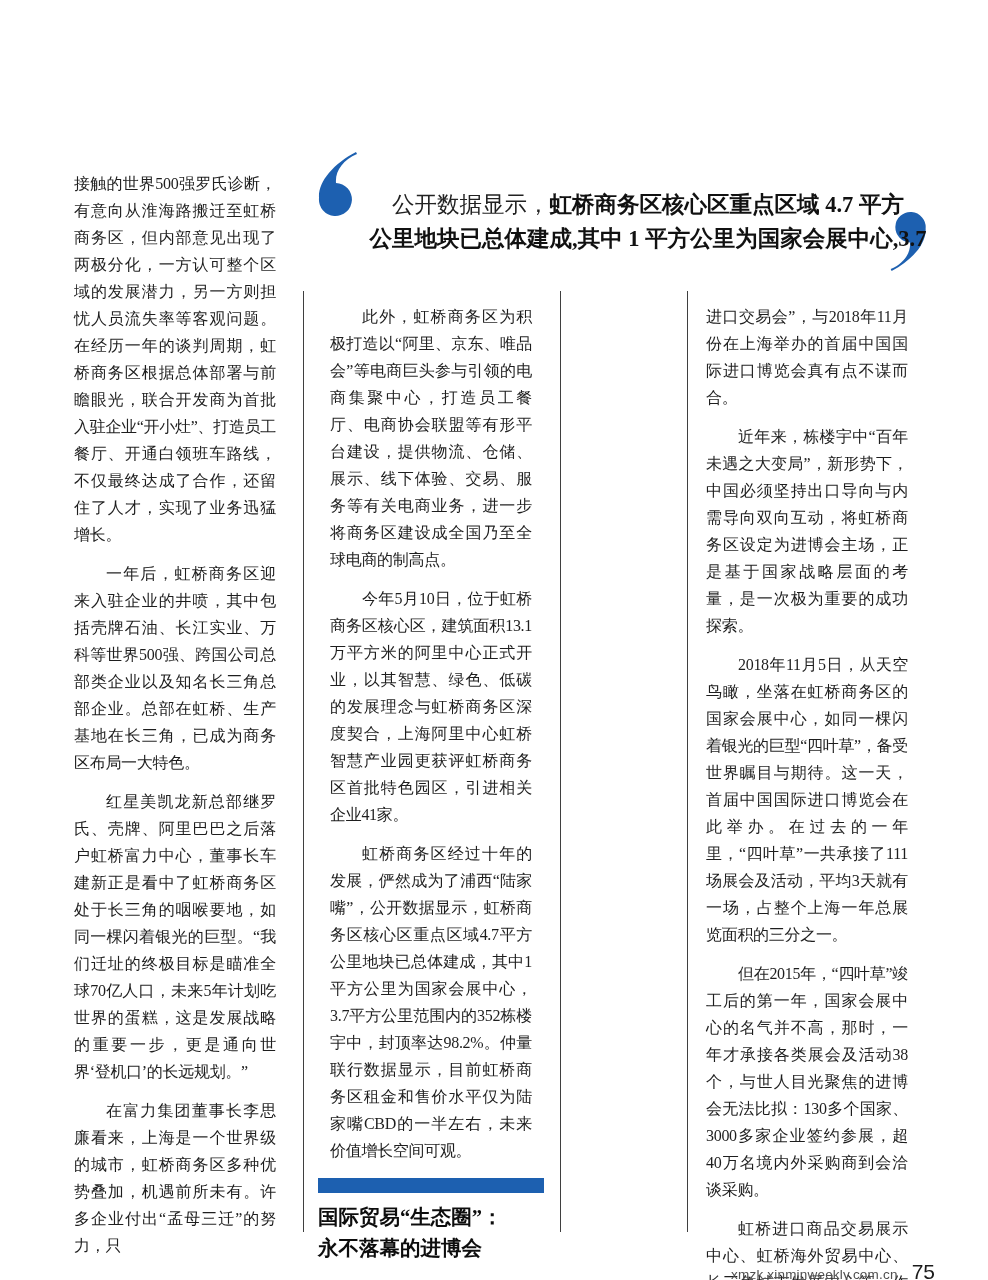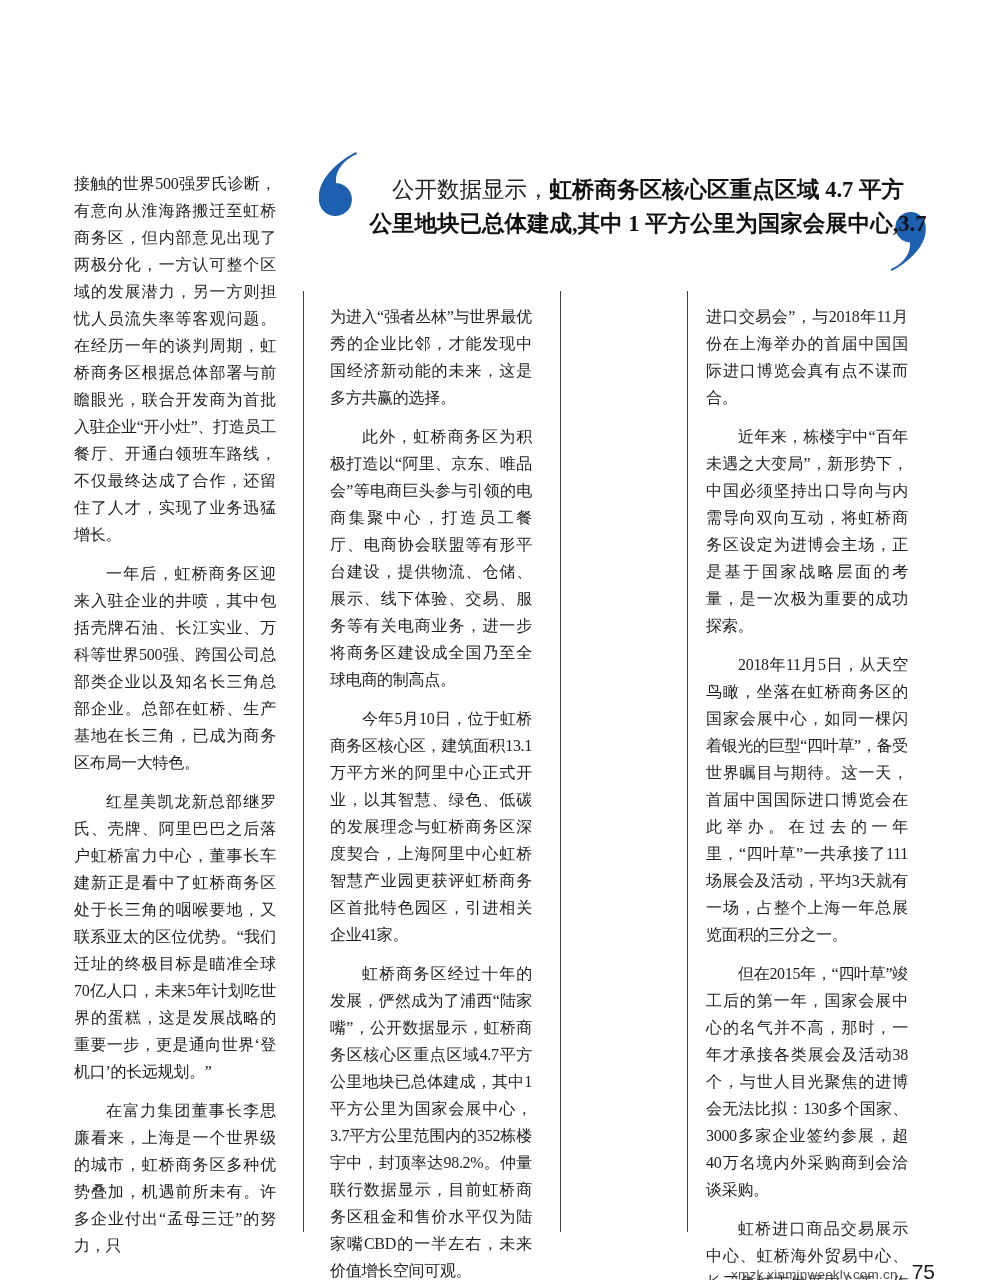--- a/index.html
+++ b/index.html
@@ -17,21 +17,21 @@
   #col1{left:62px;top:158px;width:226px;}
   #col2{left:318px;top:291px;width:226px;}
   #col3{left:694px;top:291px;width:226px;}
 
   .vrule{position:absolute;top:291px;height:941px;width:1px;background:#3f3f3f;}
   #rule1{left:303px;}
   #rule2{left:560px;}
   #rule3{left:687px;}
 
   .quote-text{
-    position:absolute;left:352px;top:173px;width:592px;
+    position:absolute;left:352px;top:188px;width:592px;
     text-align:center;font-weight:bold;color:#111;
     font-size:22.5px;line-height:33.5px;letter-spacing:0;
   }
   .quote-text .lead{font-weight:normal;color:#222;}
 
   .qmark{position:absolute;}
   #qopen{left:311px;top:151px;width:50px;height:66px;}
   #qclose{left:887px;top:211px;width:46px;height:61px;transform:rotate(180deg);}
 
   .section-bar{width:226px;height:15px;margin:14px 0 9px 0;}
@@ -66,30 +66,33 @@
     <div>公里地块已总体建成,其中 1 平方公里为国家会展中心,3.7</div>
   </div>
 
   <div class="vrule" id="rule1"></div>
   <div class="vrule" id="rule2"></div>
   <div class="vrule" id="rule3"></div>
 
   <div class="col" id="col1">
     <p>接触的世界500强罗氏诊断，有意向从淮海路搬迁至虹桥商务区，但内部意见出现了两极分化，一方认可整个区域的发展潜力，另一方则担忧人员流失率等客观问题。在经历一年的谈判周期，虹桥商务区根据总体部署与前瞻眼光，联合开发商为首批入驻企业“开小灶”、打造员工餐厅、开通白领班车路线，不仅最终达成了合作，还留住了人才，实现了业务迅猛增长。</p>
     <p class="indent">一年后，虹桥商务区迎来入驻企业的井喷，其中包括壳牌石油、长江实业、万科等世界500强、跨国公司总部类企业以及知名长三角总部企业。总部在虹桥、生产基地在长三角，已成为商务区布局一大特色。</p>
-    <p class="indent">红星美凯龙新总部继罗氏、壳牌、阿里巴巴之后落户虹桥富力中心，董事长车建新正是看中了虹桥商务区处于长三角的咽喉要地，又联系亚太的区位优势。“我们迁址的终极目标是瞄准全球70亿人口，未来5年计划吃世界的蛋糕，这是发展战略的重要一步，更是通向世界‘登机口’的长远规划。”</p>
+    <p class="indent">红星美凯龙新总部继罗氏、壳牌、阿里巴巴之后落户虹桥富力中心，董事长车建新正是看中了虹桥商务区处于长三角的咽喉要地，如同一棵闪着银光的巨型。“我们迁址的终极目标是瞄准全球70亿人口，未来5年计划吃世界的蛋糕，这是发展战略的重要一步，更是通向世界‘登机口’的长远规划。”</p>
     <p class="indent">在富力集团董事长李思廉看来，上海是一个世界级的城市，虹桥商务区多种优势叠加，机遇前所未有。许多企业付出“孟母三迁”的努力，只</p>
   </div>
 
   <div class="col" id="col2">
-    <p>为进入“强者丛林”与世界最优秀的企业比邻，才能发现中国经济新动能的未来，这是多方共赢的选择。</p>
     <p class="indent">此外，虹桥商务区为积极打造以“阿里、京东、唯品会”等电商巨头参与引领的电商集聚中心，打造员工餐厅、电商协会联盟等有形平台建设，提供物流、仓储、展示、线下体验、交易、服务等有关电商业务，进一步将商务区建设成全国乃至全球电商的制高点。</p>
     <p class="indent">今年5月10日，位于虹桥商务区核心区，建筑面积13.1万平方米的阿里中心正式开业，以其智慧、绿色、低碳的发展理念与虹桥商务区深度契合，上海阿里中心虹桥智慧产业园更获评虹桥商务区首批特色园区，引进相关企业41家。</p>
     <p class="indent">虹桥商务区经过十年的发展，俨然成为了浦西“陆家嘴”，公开数据显示，虹桥商务区核心区重点区域4.7平方公里地块已总体建成，其中1平方公里为国家会展中心，3.7平方公里范围内的352栋楼宇中，封顶率达98.2%。仲量联行数据显示，目前虹桥商务区租金和售价水平仅为陆家嘴CBD的一半左右，未来价值增长空间可观。</p>
     <div class="section-bar" style="background: rgb(29, 96, 176);"></div>
+    <div class="section-title">
+      <div>国际贸易“生态圈”：</div>
+      <div>永不落幕的进博会</div>
+    </div>
     <p class="indent after-title">5年前，上海信访办收到了一封建议信，来信建议上海举办“中国</p>
   </div>
 
   <div class="col" id="col3">
     <p>进口交易会”，与2018年11月份在上海举办的首届中国国际进口博览会真有点不谋而合。</p>
     <p class="indent">近年来，栋楼宇中“百年未遇之大变局”，新形势下，中国必须坚持出口导向与内需导向双向互动，将虹桥商务区设定为进博会主场，正是基于国家战略层面的考量，是一次极为重要的成功探索。</p>
     <p class="indent">2018年11月5日，从天空鸟瞰，坐落在虹桥商务区的国家会展中心，如同一棵闪着银光的巨型“四叶草”，备受世界瞩目与期待。这一天，首届中国国际进口博览会在此举办。在过去的一年里，“四叶草”一共承接了111场展会及活动，平均3天就有一场，占整个上海一年总展览面积的三分之一。</p>
     <p class="indent">但在2015年，“四叶草”竣工后的第一年，国家会展中心的名气并不高，那时，一年才承接各类展会及活动38个，与世人目光聚焦的进博会无法比拟：130多个国家、3000多家企业签约参展，超40万名境内外采购商到会洽谈采购。</p>
     <p class="indent">虹桥进口商品交易展示中心、虹桥海外贸易中心、长三角城市发展中心等，作为虹桥商务区平台生态圈的具体承载对象，正借着长三</p>
   </div>

